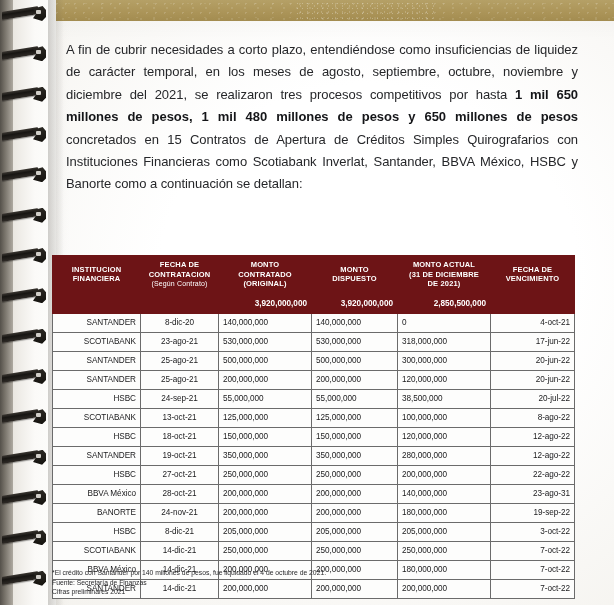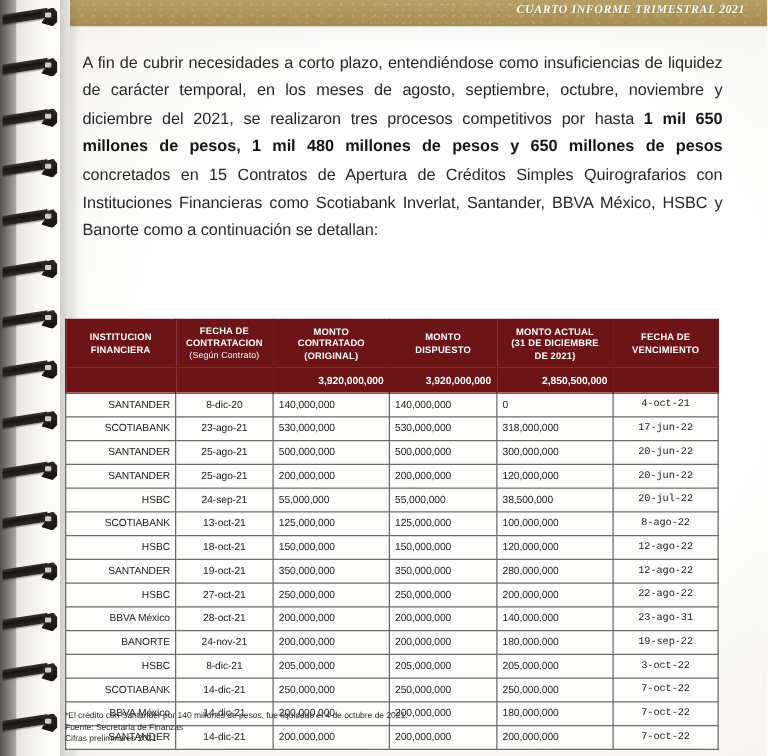--- a/index.html
+++ b/index.html
@@ -228,21 +228,21 @@
     border: 1px solid #6b6b6b;
     padding: 3px 4px;
     height: 12px;
     background: #fdfdfc;
     color: #1a1a1c;
     letter-spacing: -.05px;
   }
   td.c-inst   { text-align: right; }
   td.c-date   { text-align: center; }
   td.c-num    { text-align: left; }
-  td.c-venc   { text-align: center; font-family: Liberation Mono, monospace; }
+  td.c-venc   { text-align: right; }
 
   
   #footnotes {
     position: absolute;
     left: 52px;
     top: 568px;
     width: 450px;
     font-size: 6.8px;
     line-height: 9.6px;
     color: #2a2a2c;
@@ -252,21 +252,20 @@
 </style>
 </head>
 <body>
 
 <div id="page">
 
   <div id="paper-tone"></div>
 
   <div id="header-band">
     <div id="band-speckle"></div>
-    <div id="header-title">CUARTO INFORME TRIMESTRAL 2021</div>
   </div>
 
   <div id="binding">
     <div id="binding-edge"></div>
     <div id="binding-shadow"></div>
   <div class="coil" style="top: 6px;">
         <div class="bar"></div>
         <div class="hook"></div>
         <div class="shine"></div>
       </div>

